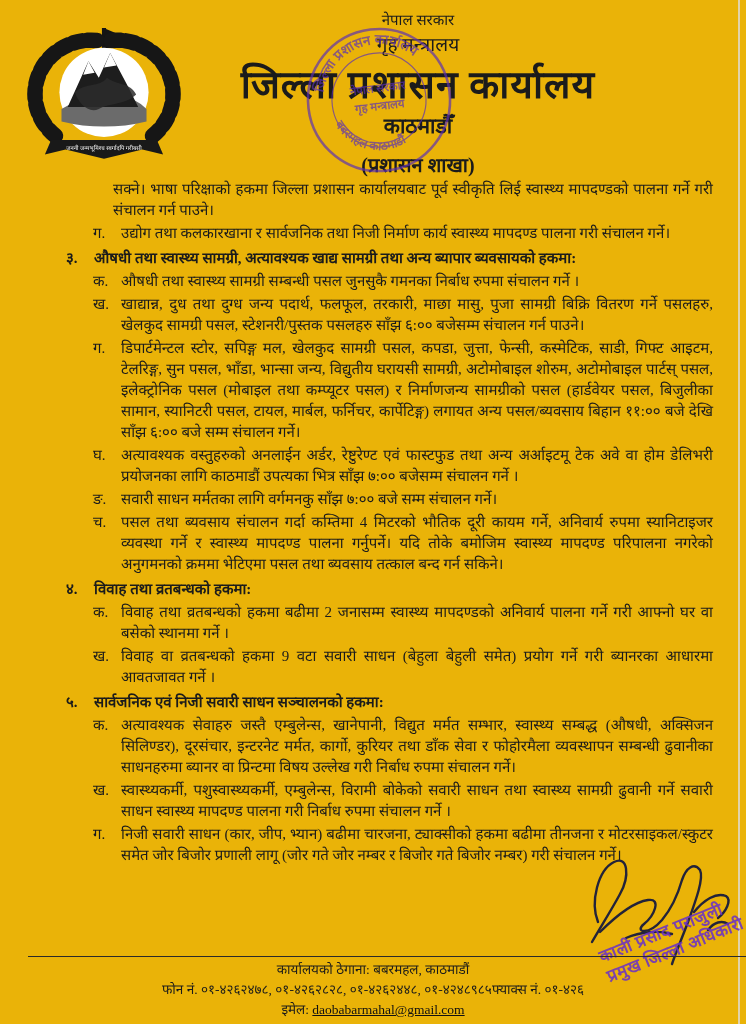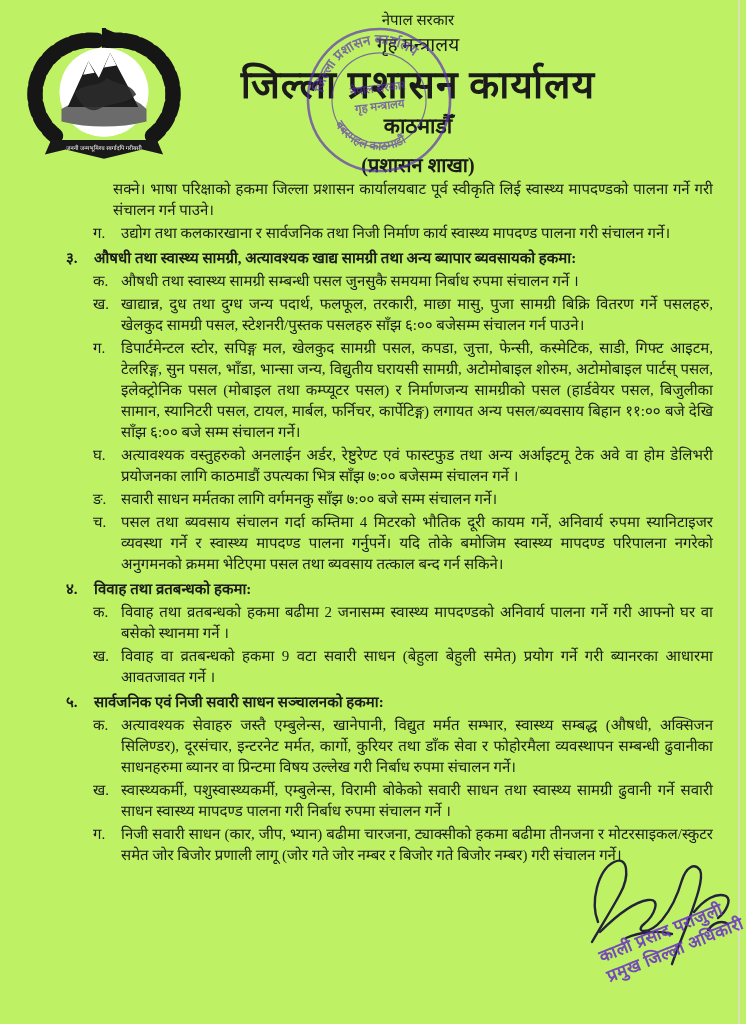--- a/index.html
+++ b/index.html
@@ -1,18 +1,18 @@
 <!DOCTYPE html>
 <html><head>
 <meta charset="utf-8">
 <style>
   html,body{margin:0;padding:0;background:#888;}
   .page{
     position:relative;width:746px;height:1024px;margin:0 auto;
-    background:#bef264;overflow:hidden;
+    background:#eab308;overflow:hidden;
     font-family:"Liberation Serif","DejaVu Serif",serif;
     color:#1b1b1b;
   }
   .scan-edge{position:absolute;top:0;right:6px;width:2px;height:100%;background:#dedbd4;opacity:.8;}
 
   
   .hdr{position:absolute;left:188px;top:12px;width:460px;text-align:center;line-height:1.15;}
   .hdr .gov{font-size:15px;}
   .hdr .min{font-size:19px;margin-top:5px;}
   .hdr .office{font-size:39px;font-weight:700;margin-top:7px;white-space:nowrap;letter-spacing:1px;}
@@ -98,21 +98,21 @@
       <div class="item alpha">
         <span class="marker">ग.</span>
         <div class="txt">उद्योग तथा कलकारखाना र सार्वजनिक तथा निजी निर्माण कार्य स्वास्थ्य मापदण्ड पालना गरी संचालन गर्ने।</div>
       </div>
       <div class="item num">
         <span class="marker">३.</span>
         <div class="txt">औषधी तथा स्वास्थ्य सामग्री, अत्यावश्यक खाद्य सामग्री तथा अन्य ब्यापार ब्यवसायको हकमा:</div>
       </div>
       <div class="item alpha">
         <span class="marker">क.</span>
-        <div class="txt">औषधी तथा स्वास्थ्य सामग्री सम्बन्धी पसल जुनसुकै समयमा निर्बाध रुपमा संचालन गर्ने ।</div>
+        <div class="txt">औषधी तथा स्वास्थ्य सामग्री सम्बन्धी पसल जुनसुकै गमनका निर्बाध रुपमा संचालन गर्ने ।</div>
       </div>
       <div class="item alpha">
         <span class="marker">ख.</span>
         <div class="txt">खाद्यान्न, दुध तथा दुग्ध जन्य पदार्थ, फलफूल, तरकारी, माछा मासु, पुजा सामग्री बिक्रि वितरण गर्ने पसलहरु, खेलकुद सामग्री पसल, स्टेशनरी/पुस्तक पसलहरु साँझ ६:०० बजेसम्म संचालन गर्न पाउने।</div>
       </div>
       <div class="item alpha">
         <span class="marker">ग.</span>
         <div class="txt">डिपार्टमेन्टल स्टोर, सपिङ्ग मल, खेलकुद सामग्री पसल, कपडा, जुत्ता, फेन्सी, कस्मेटिक, साडी, गिफ्ट आइटम, टेलरिङ्ग, सुन पसल, भाँडा, भान्सा जन्य, विद्युतीय घरायसी सामग्री, अटोमोबाइल शोरुम, अटोमोबाइल पार्टस् पसल, इलेक्ट्रोनिक पसल (मोबाइल तथा कम्प्यूटर पसल) र निर्माणजन्य सामग्रीको पसल (हार्डवेयर पसल, बिजुलीका सामान, स्यानिटरी पसल, टायल, मार्बल, फर्निचर, कार्पेटिङ्ग) लगायत अन्य पसल/ब्यवसाय बिहान ११:०० बजे देखि साँझ ६:०० बजे सम्म संचालन गर्ने।</div>
       </div>
       <div class="item alpha">
@@ -165,13 +165,22 @@
       <path d="M126,70 C136,58 148,50 158,54 C164,58 158,70 150,76"></path>
       <path d="M140,88 C146,80 154,78 160,82"></path>
     </g>
   </svg>
 
   <div class="name-stamp" style="color:#6c33c4;">
     <div>काली प्रसाद पराजुली</div>
     <div>प्रमुख जिल्ला अधिकारी</div>
   </div>
 
+  <div class="footer">
+    <hr class="rule">
+    <div class="addr">कार्यालयको ठेगाना: बबरमहल, काठमाडौं</div>
+    <div class="phones"><span>फोन नं. ०१-४२६२४७८,  ०१-४२६२८२८, ०१-४२६२४४८, ०१-४२४८९८५</span><span>फ्याक्स नं. ०१-४२६</span></div>
+    <div class="email">
+      <span>इमेल:</span>
+      <span class="addr">daobabarmahal@gmail.com</span>
+    </div>
+  </div>
 </div>
 
 </body></html>

